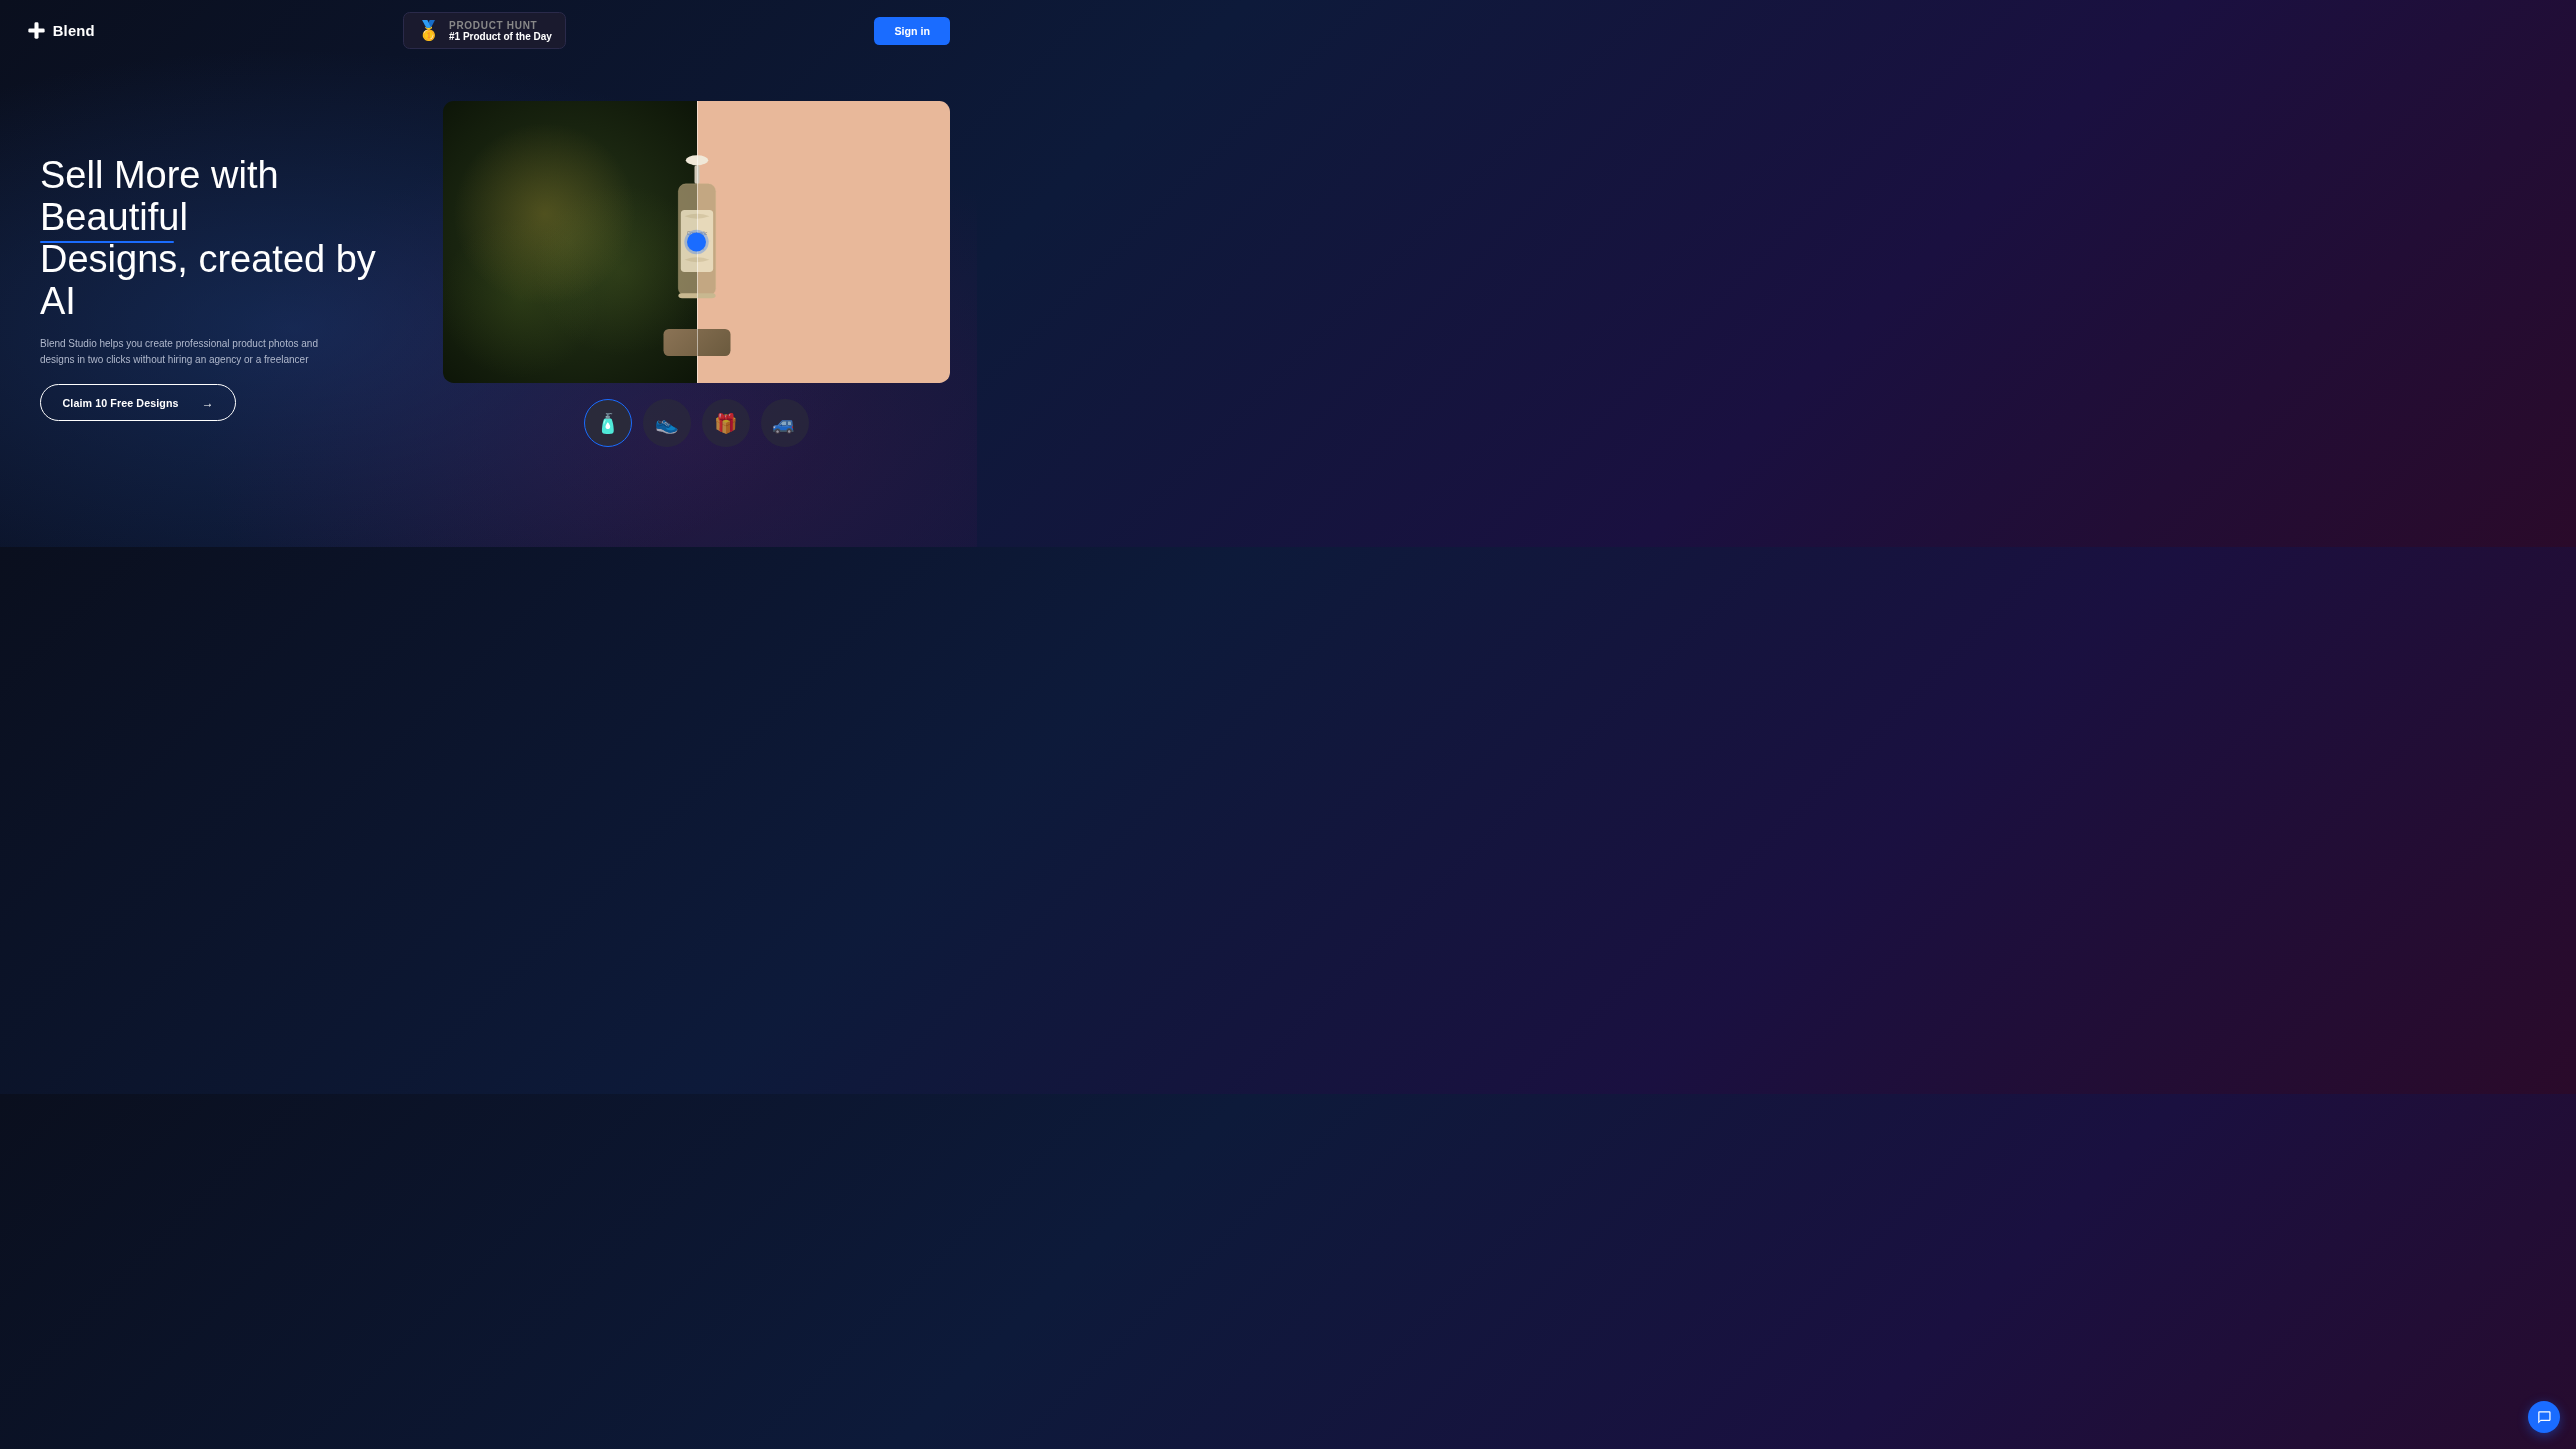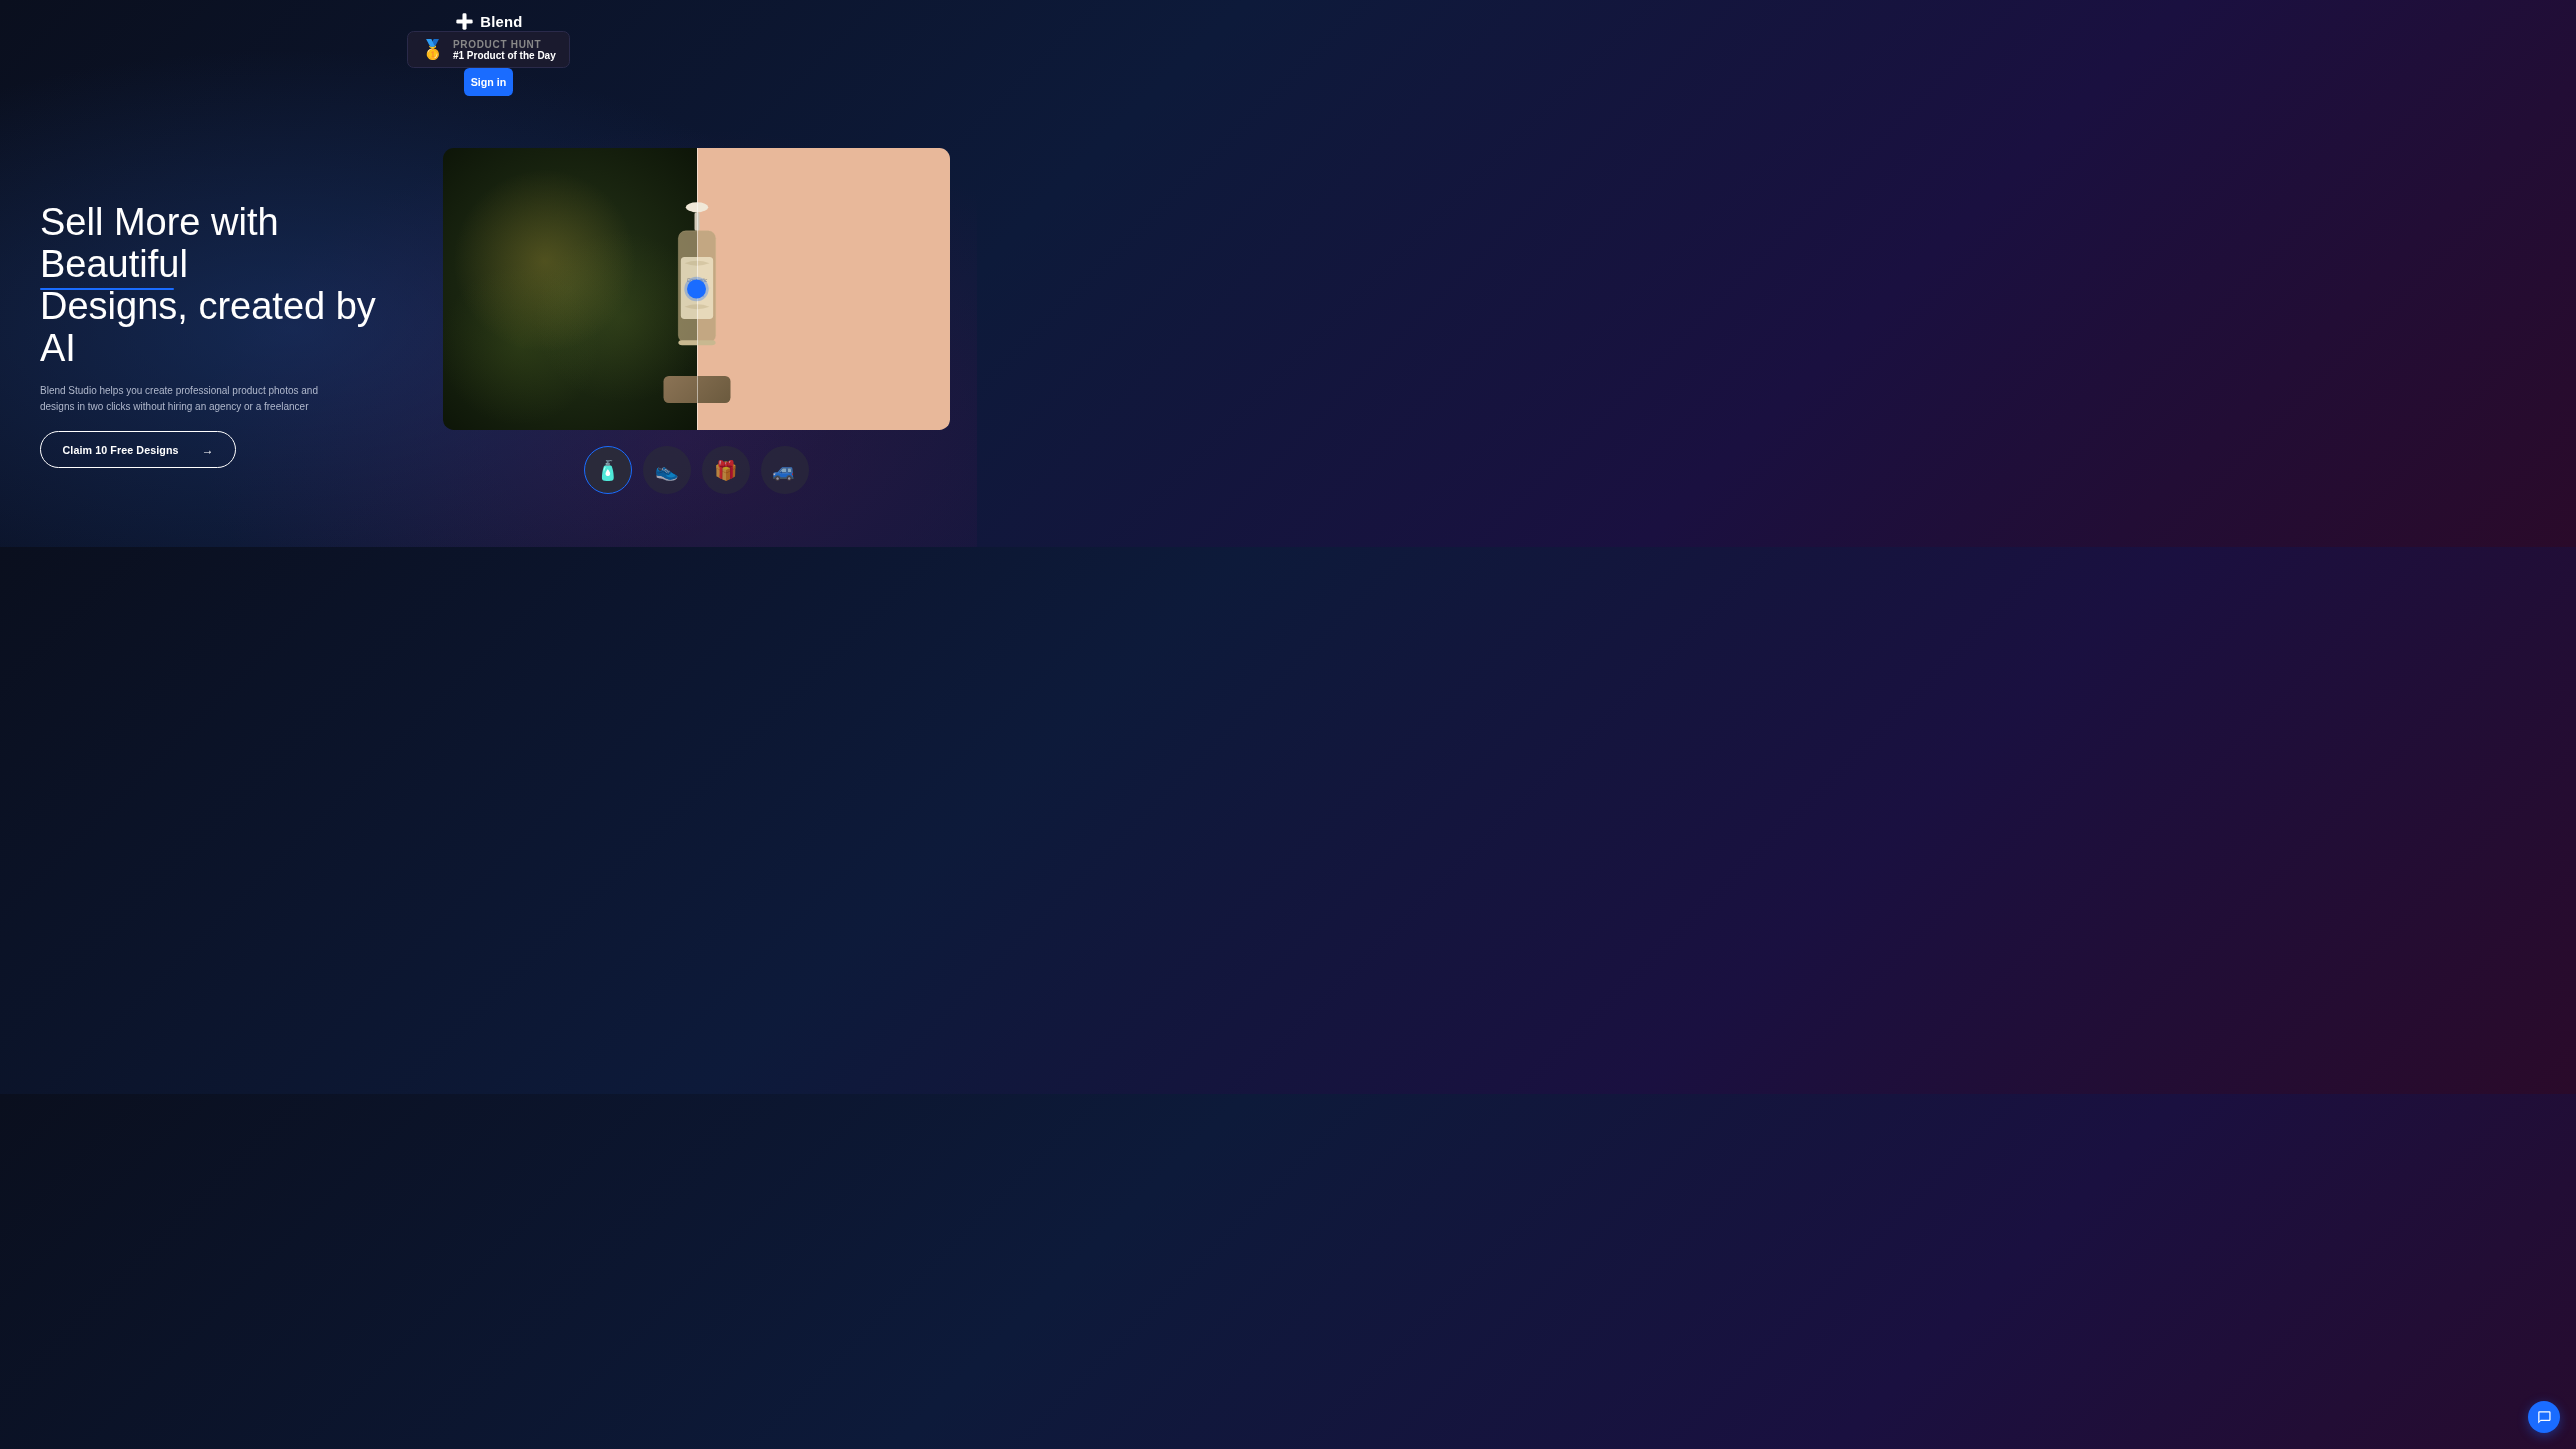--- a/index.html
+++ b/index.html
@@ -25,21 +25,20 @@
     }
 
     
     .navbar {
       position: relative;
       z-index: 10;
       display: flex;
       align-items: center;
       justify-content: space-between;
       padding: 12px 27px;
-      flex-direction: column;
     }
 
     .logo-area {
       display: flex;
       align-items: center;
       gap: 6.7px;
     }
 
     .logo-icon {
       width: 19px;
@@ -92,21 +91,21 @@
       font-size: 10px;
       font-weight: 700;
       color: #ffffff;
     }
 
     .sign-in-btn {
       background: #1a6cff;
       color: #ffffff;
       border: none;
       border-radius: 5.4px;
-      padding: 8px 7px;
+      padding: 8px 20px;
       font-size: 10.7px;
       font-weight: 600;
       cursor: pointer;
     }
 
     
     .main-content {
       position: relative;
       z-index: 5;
       display: flex;

